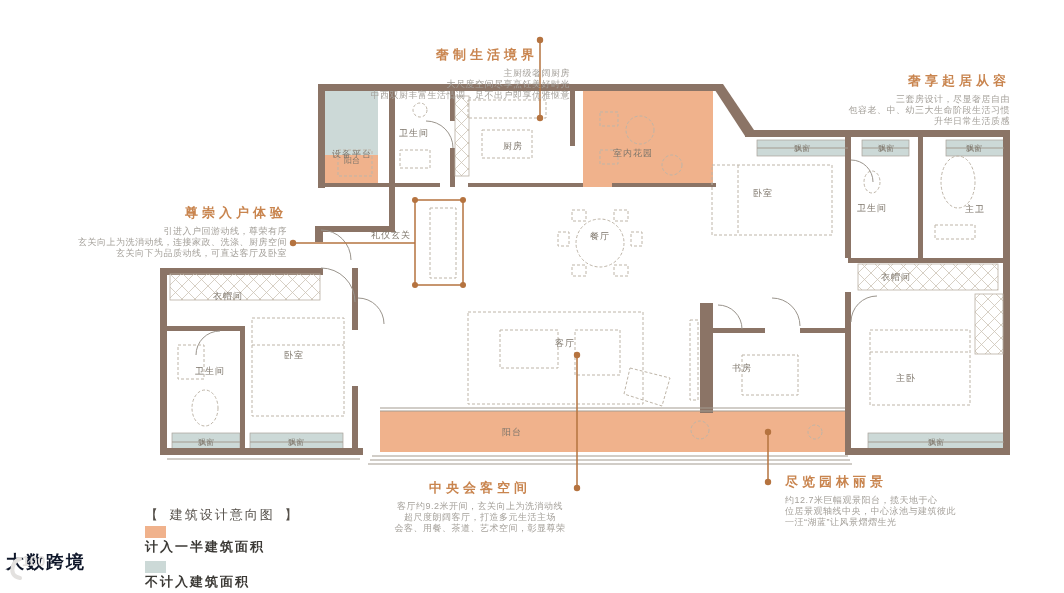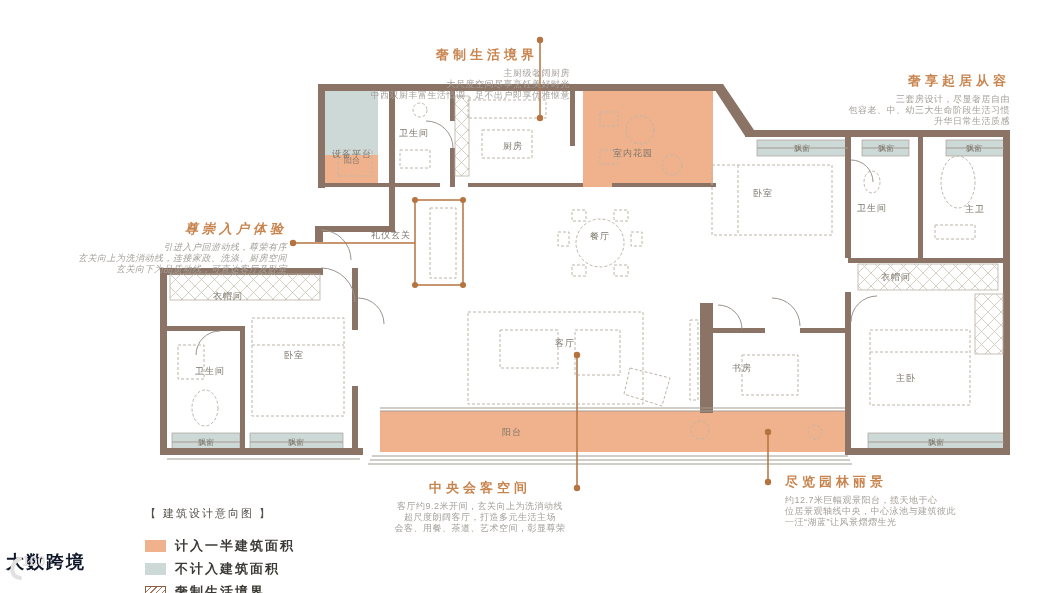--- a/index.html
+++ b/index.html
@@ -10,22 +10,22 @@
               letter-spacing:1px;white-space:nowrap;}
   .room-label.sm{font-size:8px;letter-spacing:0;}
   .anno{position:absolute;white-space:nowrap;}
   .anno-title{color:#c9854f;font-size:13px;font-weight:bold;letter-spacing:4px;margin-bottom:4px;}
   .anno-line{color:#a5a19b;font-size:9px;line-height:11px;letter-spacing:0.5px;}
   .right{text-align:right;}
   .center{text-align:center;}
   .left{text-align:left;}
   
   #legend{position:absolute;left:145px;top:506px;}
-  .legend-title{font-size:11px;color:#55504a;letter-spacing:2px;margin-bottom:16px;}
-  .legend-row{display:flex;align-items:center;margin-bottom:5px;}
+  .legend-title{font-size:13px;color:#55504a;letter-spacing:2px;margin-bottom:2px;font-family:Liberation Mono, monospace;}
+  .legend-row{display:flex;align-items:flex-start;margin-bottom:5px;flex-direction:column;}
   .swatch{width:21px;height:12px;margin-right:9px;}
   .swatch.hatch{background:repeating-linear-gradient(135deg,#fff 0 3px,#a4795c 3px 4px);
                 border:1px solid #8a5f45;box-sizing:border-box;}
   .legend-label{font-size:13px;font-weight:bold;color:#3c3a36;letter-spacing:2px;}
   
   #watermark{position:absolute;left:6px;top:550px;display:flex;align-items:center;color:#e3e1df;}
   #wm-text{font-size:18px;font-weight:bold;letter-spacing:2px;color:#0f172a;}
 </style>
 </head>
 <body>
@@ -213,21 +213,21 @@
     <div class="anno-line">中西双厨丰富生活情调，足不出户即享优雅惬意</div>
   </div>
 
   <div class="anno right" style="right:54px;top:72px;">
     <div class="anno-title">奢享起居从容</div>
     <div class="anno-line">三套房设计，尽显奢居自由</div>
     <div class="anno-line">包容老、中、幼三大生命阶段生活习惯</div>
     <div class="anno-line">升华日常生活质感</div>
   </div>
 
-  <div class="anno right" style="right:777px;top:220px;font-style:italic;">
+  <div class="anno right" style="right:777px;top:204px;">
     <div class="anno-title">尊崇入户体验</div>
     <div class="anno-line">引进入户回游动线，尊荣有序</div>
     <div class="anno-line">玄关向上为洗消动线，连接家政、洗涤、厨房空间</div>
     <div class="anno-line">玄关向下为品质动线，可直达客厅及卧室</div>
   </div>
 
   <div class="anno center" style="left:385px;top:479px;width:190px;">
     <div class="anno-title">中央会客空间</div>
     <div class="anno-line">客厅约9.2米开间，玄关向上为洗消动线</div>
     <div class="anno-line">超尺度朗阔客厅，打造多元生活主场</div>

